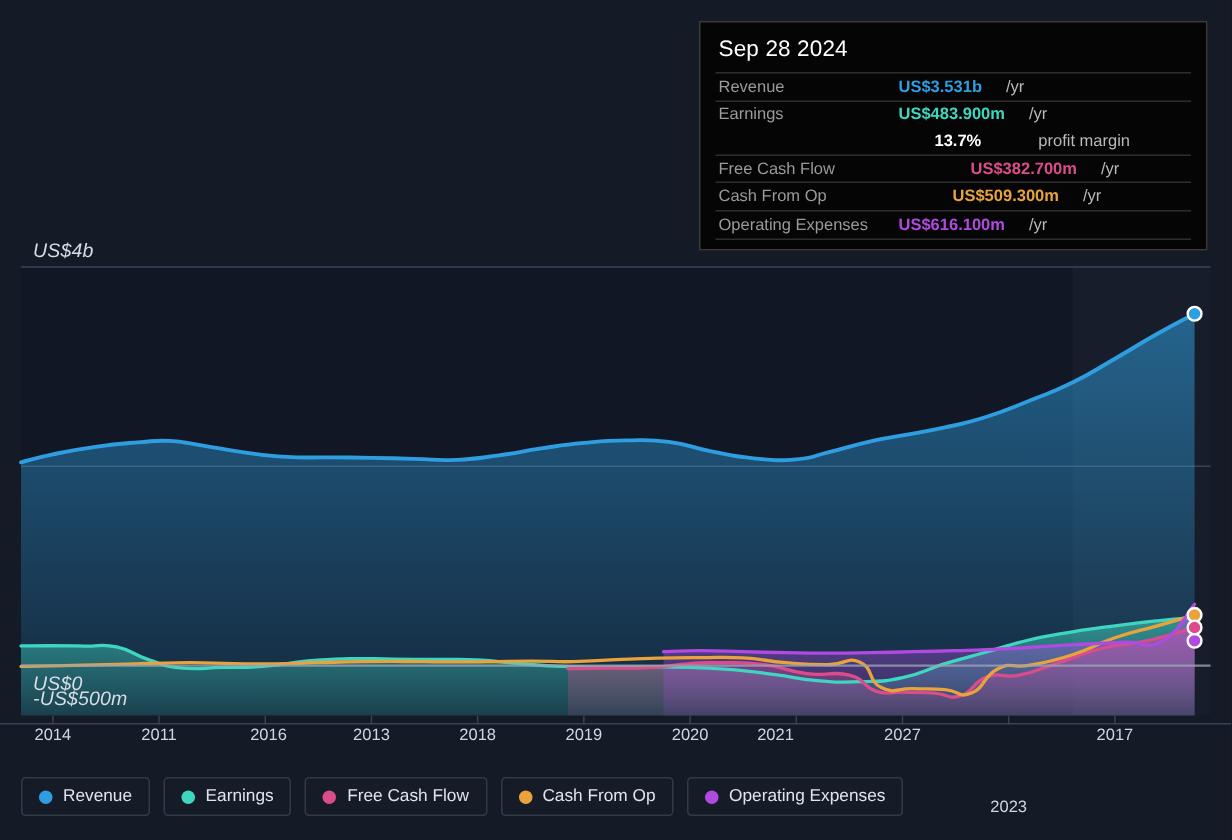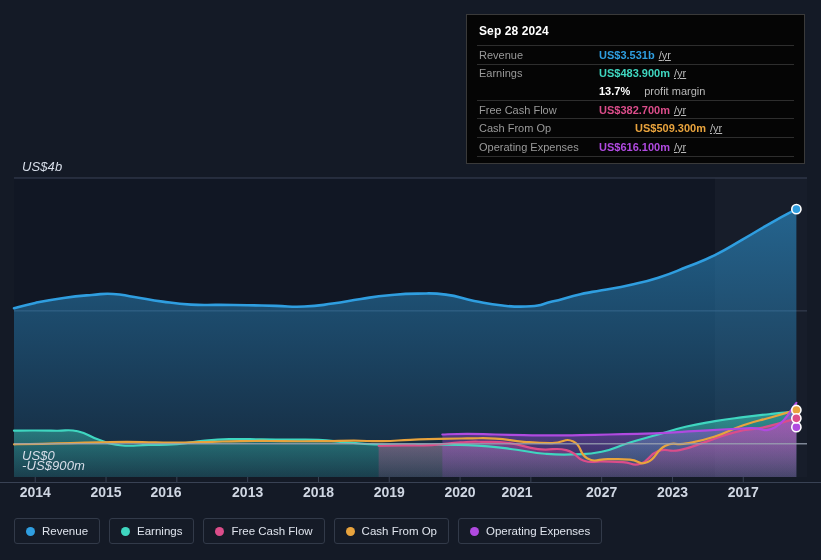--- a/index.html
+++ b/index.html
@@ -43,40 +43,39 @@
   .ylabel.neg   { left: 22px; top: 458px; }
 
   
   .xaxis {
     position: absolute;
     left: 0; top: 484px;
     width: 821px; height: 18px;
   }
   .xtick {
     position: absolute;
-    font-size: 14px;
+    font-size: 11px;
     color: #cfd6e2;
     transform: translateX(-50%);
     white-space: nowrap;
-    font-weight: bold;
   }
 
   
   .tooltip {
     position: absolute;
     left: 466px; top: 14px;
     width: 339px;
     background: #050505;
     border: 1px solid #3a3a3a;
     box-sizing: border-box;
     padding: 8px 10px 6px 10px;
   }
   .tt-date {
-    font-size: 12px;
-    font-weight: bold;
+    font-size: 15px;
+    font-weight: normal;
     color: #ffffff;
     padding: 1px 0 7px 2px;
     letter-spacing: .1px;
   }
   .tt-row {
     display: flex;
     align-items: center;
     border-top: 1px solid #2e2e2e;
     height: 17.6px;
     font-size: 11px;
@@ -86,27 +85,26 @@
     width: 120px;
     color: #9a9a9a;
     white-space: nowrap;
   }
   .tt-val {
     font-weight: bold;
     white-space: nowrap;
   }
   .tt-unit {
     color: #b9b9b9;
-    margin-left: 4px;
+    margin-left: 16px;
     font-weight: normal;
     white-space: nowrap;
-    text-decoration: underline;
   }
   .tt-row.sub .tt-label { width: 120px; }
-  .tt-row.sub { border-top: none; }
+  .tt-row.sub { border-top: none; gap: 24px; }
   .tt-margin-val { color: #ffffff; font-weight: bold; }
   .tt-margin-txt { color: #b9b9b9; margin-left: 14px; }
 
   
   .legend {
     position: absolute;
     left: 14px; top: 518px;
     display: flex;
     gap: 9px;
   }
@@ -189,33 +187,33 @@
         <line x1="743.2767857142795" y1="477" x2="743.2767857142795" y2="483" stroke="#394254" stroke-width="1"></line>
         <circle cx="796.3794642857079" cy="209.16244444444445" r="4.6" fill="#2f9ee0" stroke="#ffffff" stroke-width="1.6"></circle>
         <circle cx="796.3794642857079" cy="427.1666666666667" r="4.6" fill="#b04ae0" stroke="#ffffff" stroke-width="1.6"></circle>
         <circle cx="796.3794642857079" cy="409.9575555555556" r="4.6" fill="#e8a33d" stroke="#ffffff" stroke-width="1.6"></circle>
         <circle cx="796.3794642857079" cy="418.32955555555554" r="4.6" fill="#db4d8a" stroke="#ffffff" stroke-width="1.6"></circle>
       </svg>
   </div>
 
   <div class="ylabel top">US$4b</div>
   <div class="ylabel zero">US$0</div>
-  <div class="ylabel neg">-US$900m</div>
+  <div class="ylabel neg">-US$500m</div>
 
   <div class="xaxis" id="xaxis">
       <div class="xtick" style="left: 35.2411px;">2014</div>
-      <div class="xtick" style="left: 106.045px;">2015</div>
-      <div class="xtick" style="left: 166px;">2016</div>
+      <div class="xtick" style="left: 106.045px;">2011</div>
+      <div class="xtick" style="left: 179px;">2016</div>
       <div class="xtick" style="left: 247.652px;">2013</div>
       <div class="xtick" style="left: 318.455px;">2018</div>
       <div class="xtick" style="left: 389.259px;">2019</div>
       <div class="xtick" style="left: 460.062px;">2020</div>
       <div class="xtick" style="left: 517px;">2021</div>
       <div class="xtick" style="left: 601.67px;">2027</div>
-      <div class="xtick" style="left: 672.473px;">2023</div>
+      <div class="xtick" style="left: 672.473px; margin-top: 48px;">2023</div>
       <div class="xtick" style="left: 743.277px;">2017</div>
     </div>
 
   <div class="tooltip">
     <div class="tt-date">Sep 28 2024</div>
     <div id="tt-rows">
         <div class="tt-row">
           <span class="tt-label">Revenue</span>
           <span class="tt-val" style="color: rgb(47, 158, 224);">US$3.531b</span>
           <span class="tt-unit">/yr</span>
@@ -225,21 +223,21 @@
           <span class="tt-val" style="color: rgb(63, 214, 192);">US$483.900m</span>
           <span class="tt-unit">/yr</span>
         </div>
         <div class="tt-row sub">
           <span class="tt-label"></span>
           <span class="tt-margin-val">13.7%</span>
           <span class="tt-margin-txt">profit margin</span>
         </div>
         <div class="tt-row">
           <span class="tt-label">Free Cash Flow</span>
-          <span class="tt-val" style="color: rgb(219, 77, 138);">US$382.700m</span>
+          <span class="tt-val" style="color: rgb(219, 77, 138); margin-left: 48px;">US$382.700m</span>
           <span class="tt-unit">/yr</span>
         </div>
         <div class="tt-row">
           <span class="tt-label">Cash From Op</span>
           <span class="tt-val" style="color: rgb(232, 163, 61); padding-left: 36px;">US$509.300m</span>
           <span class="tt-unit">/yr</span>
         </div>
         <div class="tt-row">
           <span class="tt-label">Operating Expenses</span>
           <span class="tt-val" style="color: rgb(176, 74, 224);">US$616.100m</span>

